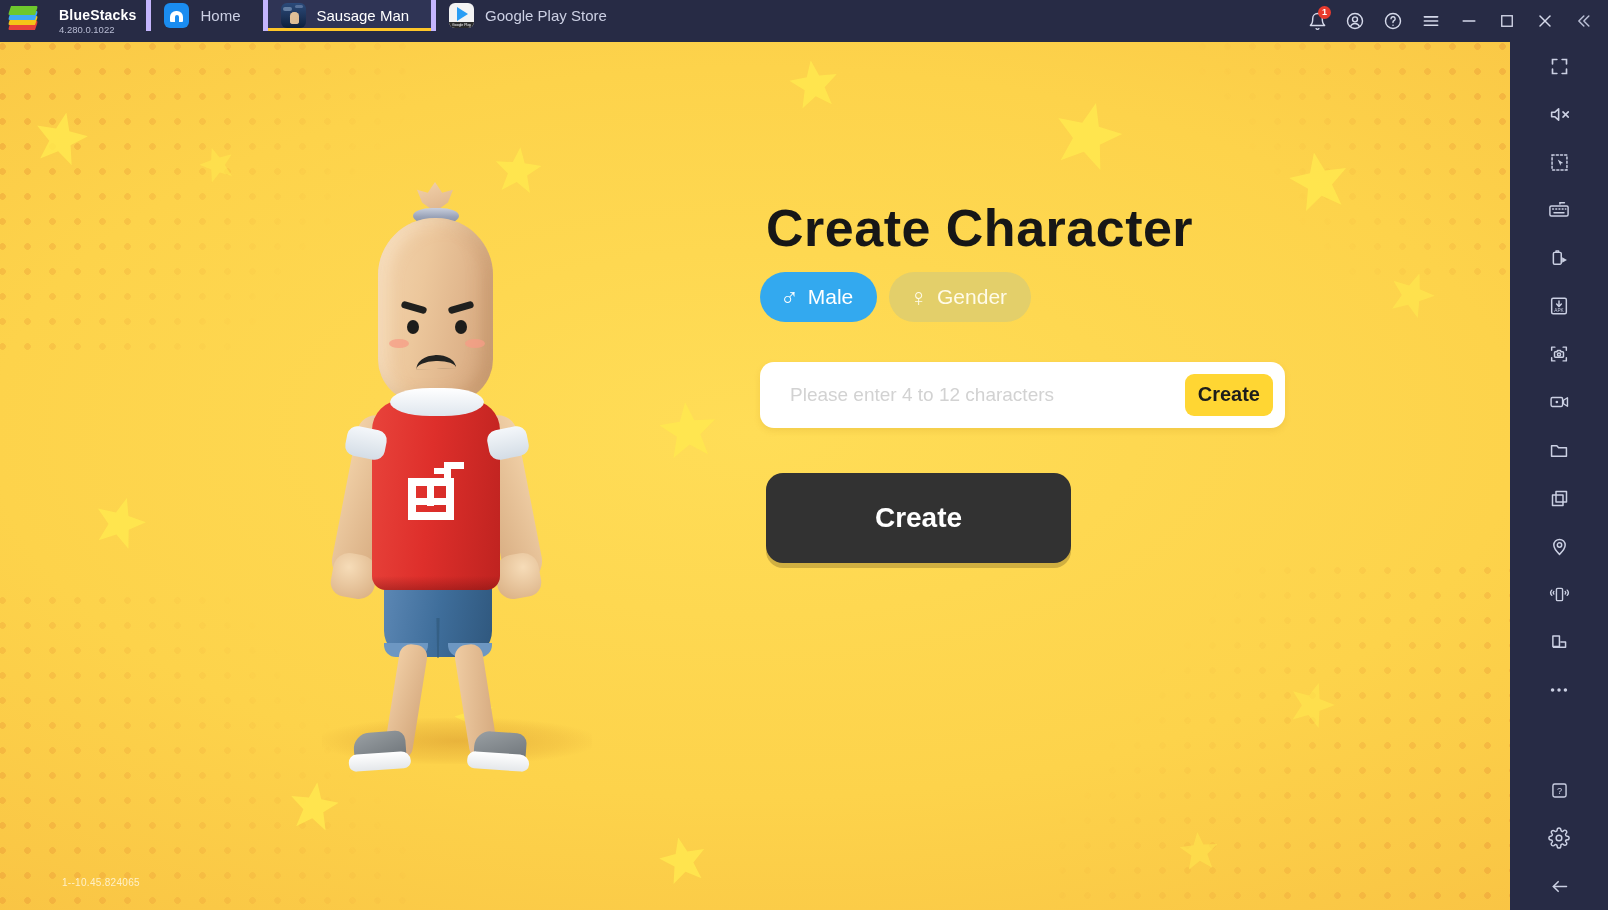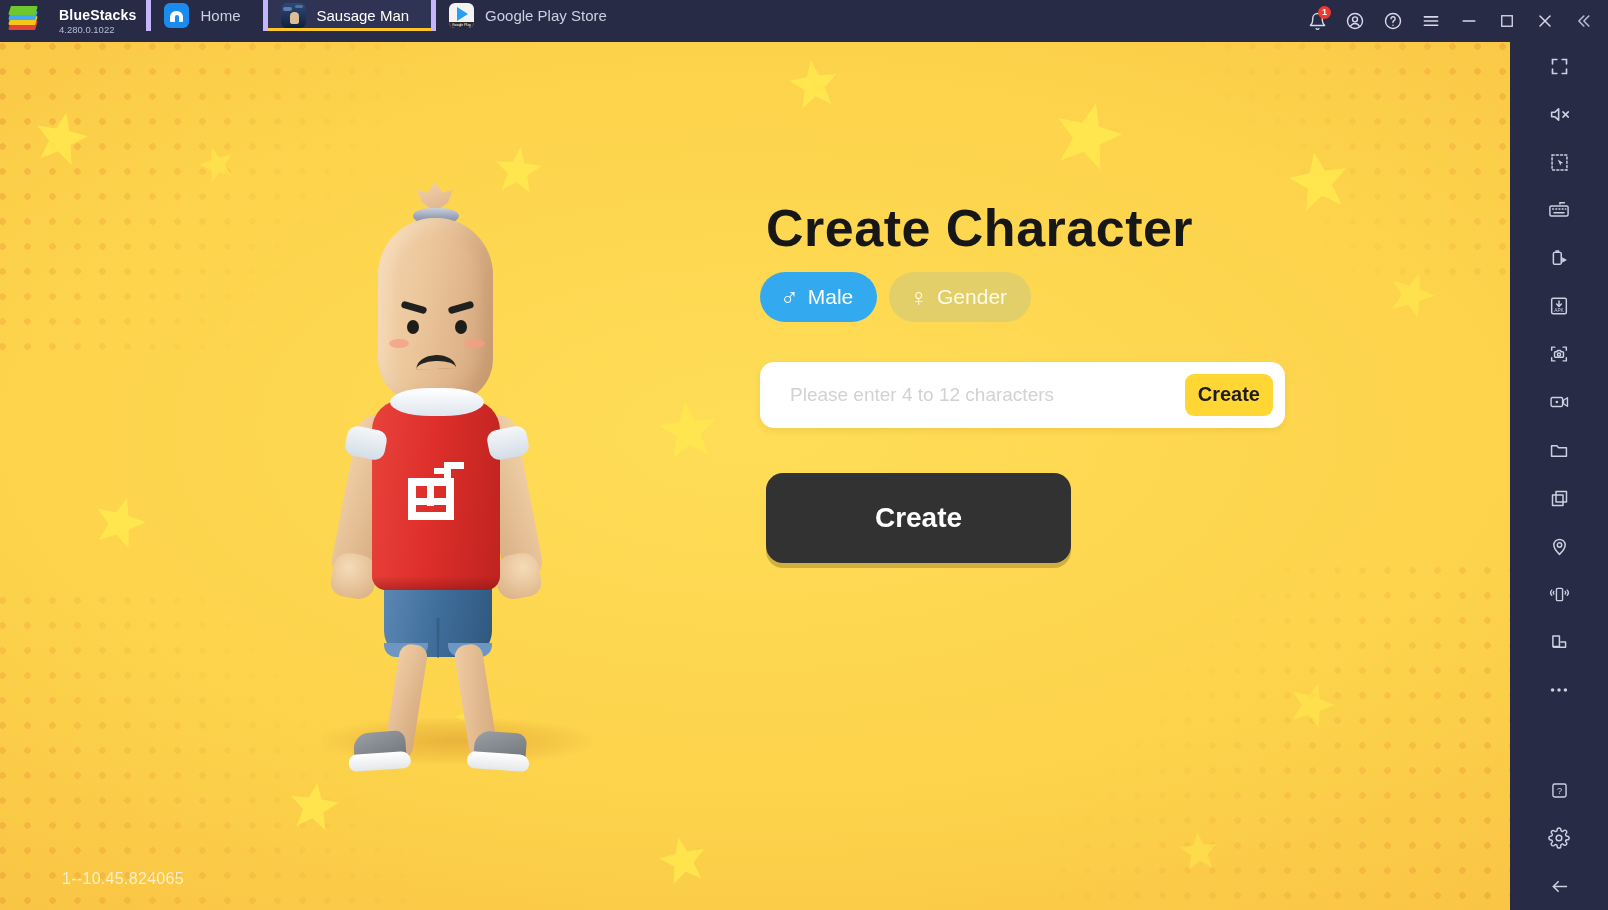--- a/index.html
+++ b/index.html
@@ -310,21 +310,21 @@
     width: 305px; height: 90px;
     background: #323232; color: #fff;
     border: 0; border-radius: 17px;
     font-size: 28px; font-weight: bold;
     font-family: "Liberation Sans", sans-serif;
     cursor: pointer;
     box-shadow: 0 5px 0 rgba(90,70,20,.28);
   }
   .version {
     position: absolute; left: 62px; bottom: 22px;
-    color: #fff7de; opacity: .85; font-size: 16px;
+    color: #fff7de; opacity: .85; font-size: 10px;
     letter-spacing: .3px;
   }
 
   
   #sidebar {
     position: absolute; right: 0; top: 42px;
     width: 98px; height: 868px;
     background: #272b45;
     display: flex; flex-direction: column; align-items: center;
   }

